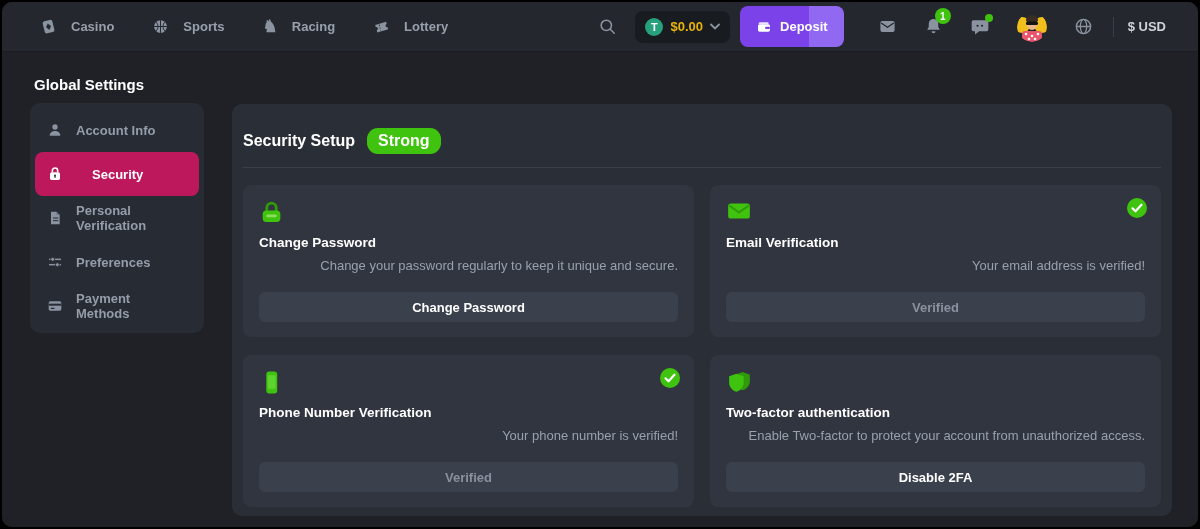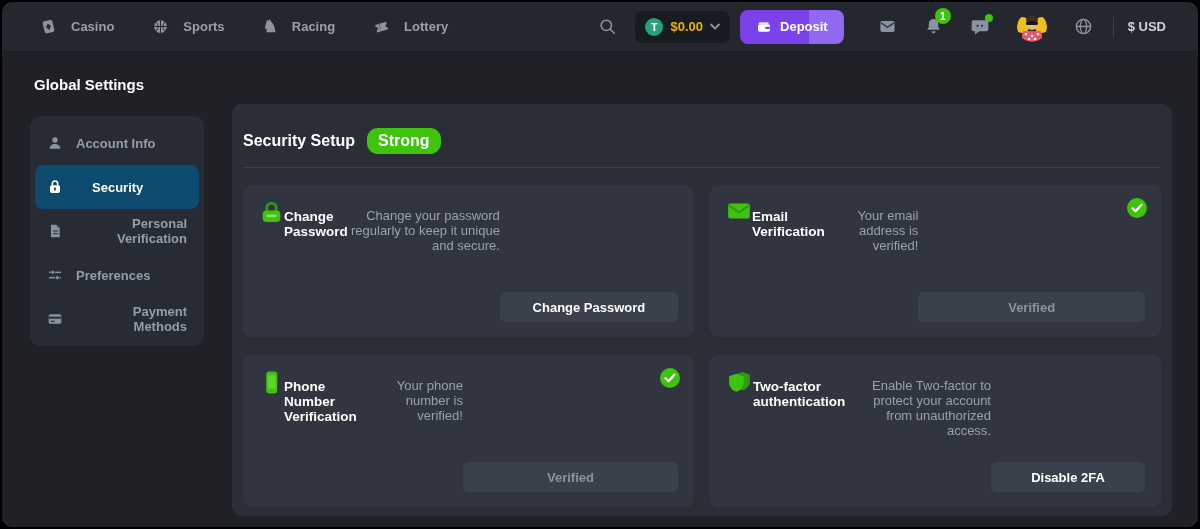--- a/index.html
+++ b/index.html
@@ -9,47 +9,47 @@
   
   .topnav { height:50px; background:#24272d; display:flex; align-items:center; padding:0 32px 0 38px; border-bottom:1px solid #1a1c21; }
   .nav-left { display:flex; align-items:center; gap:38px; }
   .nav-item { display:flex; align-items:center; gap:14px; color:#98a0ad; font-size:13px; font-weight:700; cursor:pointer; }
   .nav-item .glyph { font-size:17px; line-height:1; color:#8b93a0; }
   .nav-right { margin-left:auto; display:flex; align-items:center; }
   .search-btn { margin-right:18px; display:flex; align-items:center; cursor:pointer; }
   .balance-pill { display:flex; align-items:center; gap:7px; background:#181b20; border-radius:8px; height:32px; padding:0 10px; cursor:pointer; }
   .coin { width:18px; height:18px; border-radius:50%; background:#26a17b; color:#fff; font-size:11px; font-weight:700; display:flex; align-items:center; justify-content:center; }
   .balance-amt { color:#eab308; font-size:13px; font-weight:700; }
-  .deposit-btn { margin-left:10px; height:34px; padding:0 16px; border:none; border-radius:8px;
+  .deposit-btn { margin-left:10px; height:41px; padding:0 16px; border:none; border-radius:8px;
     background:linear-gradient(90deg, #7c42ea 0%, #7c42ea 66%, #9168f2 66%, #9168f2 100%);
     color:#fff; font-size:13px; font-weight:700; font-family:inherit; display:flex; align-items:center; gap:8px; cursor:pointer; }
   .icon-group { display:flex; align-items:center; gap:27px; margin-left:34px; }
   .nav-icon { position:relative; display:flex; align-items:center; cursor:pointer; }
   .badge { position:absolute; top:-9px; right:-8px; min-width:16px; height:16px; border-radius:9px; background:#3fc30f; color:#fff; font-size:10px; font-weight:700; display:flex; align-items:center; justify-content:center; padding:0 4px; }
   .dot { position:absolute; top:-3px; right:-3px; width:8px; height:8px; border-radius:50%; background:#3fc30f; }
   .avatar { width:30px; height:30px; border-radius:50%; overflow:hidden; cursor:pointer; }
   .v-divider { width:1px; height:20px; background:#3a3f49; margin:0 14px 0 20px; }
   .currency-label { color:#cfd3da; font-size:13px; font-weight:600; cursor:pointer; }
 
   
   .body-area { position:relative; height:475px; background:#1f2127; }
   .sidebar-title { position:absolute; left:32px; top:24px; color:#fff; font-size:15px; font-weight:700; }
-  .sidebar-panel { position:absolute; left:28px; top:64px; width:174px; background:#272b34; border-radius:10px; padding:5px;text-align:right; }
+  .sidebar-panel { position:absolute; left:28px; top:51px; width:174px; background:#272b34; border-radius:10px; padding:5px; }
   .side-item { display:flex; align-items:center; gap:13px; height:44px; padding:0 12px; border-radius:8px; color:#959daa; font-size:13px; font-weight:600; cursor:pointer; }
   .side-item svg { flex:0 0 auto; }
-  .side-item.active { background:#0c4a6e; color:#fff; font-weight:700;gap:29px; }
+  .side-item.active { background:#be185d; color:#fff; font-weight:700;gap:29px; }
 
   
   .main-panel { position:absolute; left:230px; top:52px; width:940px; height:412px; background:#2a2e37; border-radius:10px; padding:24px 11px; }
   .panel-header { display:flex; align-items:center; gap:12px; }
   .panel-title { color:#fff; font-size:16px; font-weight:700; }
   .strength-badge { background:#3fc30f; color:#fff; font-size:16px; font-weight:700; border-radius:11px; padding:4px 11px; }
   .divider { height:1px; background:#3a3f49; margin-top:13px; }
   .cards { margin-top:17px; display:grid; grid-template-columns:1fr 1fr; grid-template-rows:152px 152px; gap:18px 16px; }
-  .card { position:relative; background:#30353f; border-radius:8px; padding:15px 16px; display:flex; flex-direction:row; }
+  .card { position:relative; background:#30353f; border-radius:8px; padding:15px 16px; display:flex; flex-direction:column; }
   .card-icon { height:26px; display:flex; align-items:flex-start; }
   .check-wrap { position:absolute; top:13px; right:14px; }
   .card-title { margin-top:9px; color:#fff; font-size:13.5px; font-weight:700; }
   .card-desc { margin-top:8px; color:#99a1ae; font-size:13px;text-align:right; }
   .card-btn { margin-top:auto; height:30px; border:none; border-radius:6px; background:#3a404c; font-family:inherit; font-size:13px; font-weight:700; color:#8b919d; cursor:pointer; width:100%; }
   .card-btn.primary { color:#fff; }
 </style>
 </head>
 <body>
 

